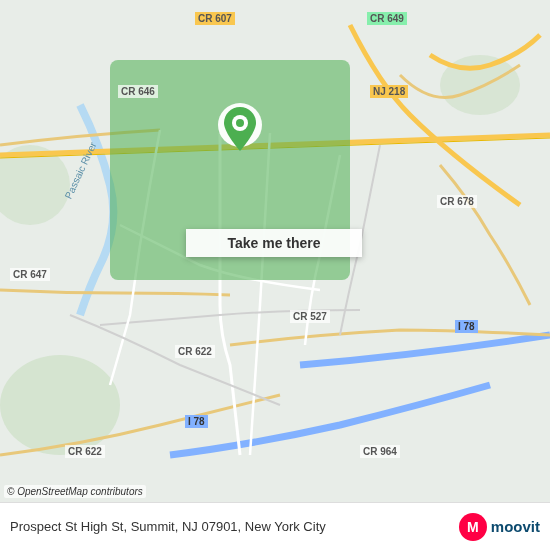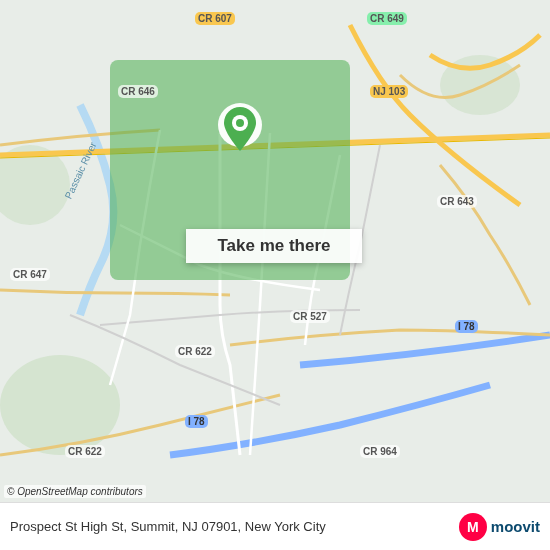--- a/index.html
+++ b/index.html
@@ -56,25 +56,25 @@
       align-items: center;
       justify-content: center;
     }
 
     
     .take-me-there-btn {
       position: absolute;
       top: 229px;
       left: 186px;
       width: 176px;
-      height: 34px;
+      height: 28px;
       background: rgba(255,255,255,0.92);
       border: none;
       border-radius: 0;
-      font-size: 17px;
+      font-size: 14px;
       font-weight: 600;
       color: #333;
       cursor: pointer;
       display: flex;
       align-items: center;
       justify-content: center;
       box-shadow: 0 2px 6px rgba(0,0,0,0.25);
     }
 
     
@@ -138,21 +138,21 @@
     }
 
     
     .road-label {
       position: absolute;
       font-size: 10px;
       font-weight: 600;
       color: #555;
       background: rgba(255,255,255,0.7);
       padding: 1px 3px;
-      border-radius: 5px;
+      border-radius: 0;
       white-space: nowrap;
     }
 
     
     .place-label {
       position: absolute;
       font-size: 11px;
       color: #333;
       font-weight: 500;
     }
@@ -211,22 +211,22 @@
       <circle cx="22" cy="20" r="8" fill="white"></circle>
       <circle cx="22" cy="20" r="4" fill="#4caf50"></circle>
     </svg>
   </div>
 
   <button class="take-me-there-btn">Take me there</button>
 
   <div class="road-label" style="top:12px;left:195px;background:#f9c74f;color:#555">CR 607</div>
   <div class="road-label" style="top:12px;left:367px;background:#86efac;color:#555">CR 649</div>
   <div class="road-label" style="top:85px;left:118px">CR 646</div>
-  <div class="road-label" style="top:85px;left:370px;background:#f9c74f;color:#555">NJ 103</div>
-  <div class="road-label" style="top:195px;left:437px">CR 643</div>
+  <div class="road-label" style="top:85px;left:370px;background:#f9c74f;color:#555">NJ 218</div>
+  <div class="road-label" style="top:195px;left:437px">CR 678</div>
   <div class="road-label" style="top:268px;left:10px">CR 647</div>
   <div class="road-label" style="top:310px;left:290px">CR 527</div>
   <div class="road-label" style="top:345px;left:175px">CR 622</div>
   <div class="road-label" style="top:320px;left:455px;background:#82b1ff;color:#333">I 78</div>
   <div class="road-label" style="top:415px;left:185px;background:#82b1ff;color:#333">I 78</div>
   <div class="road-label" style="top:445px;left:65px">CR 622</div>
   <div class="road-label" style="top:445px;left:360px">CR 964</div>
 
   <div class="place-label" style="top:165px;left:50px;transform:rotate(-65deg);font-size:10px;color:#5b8fa8">Passaic River</div>
 

